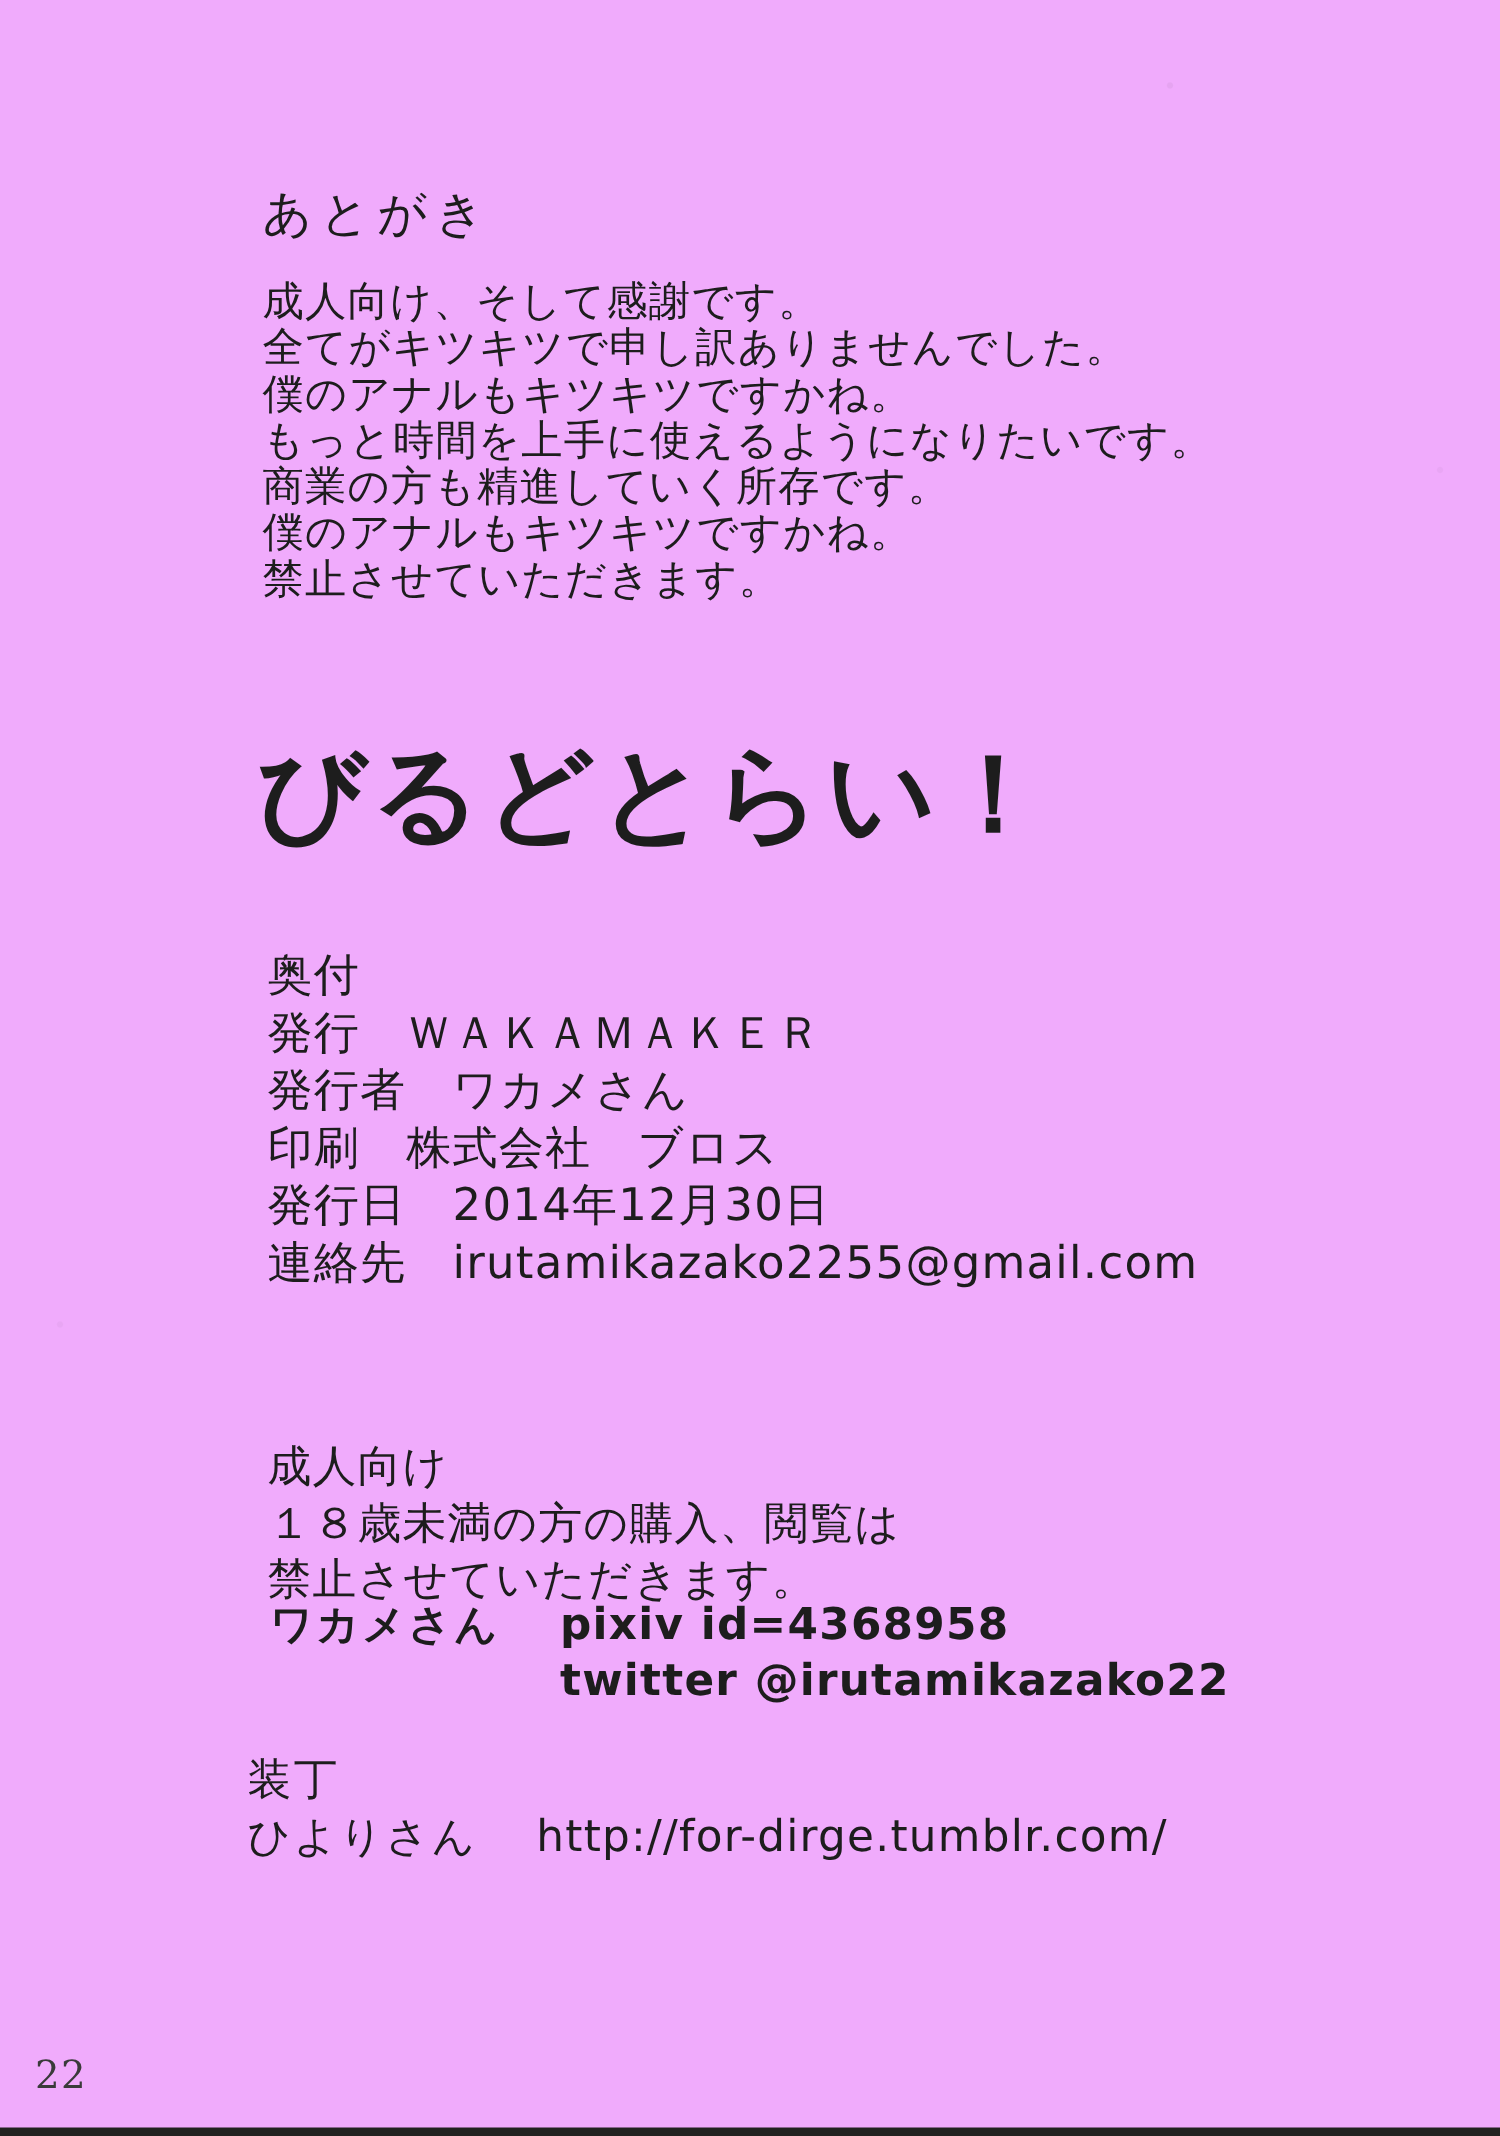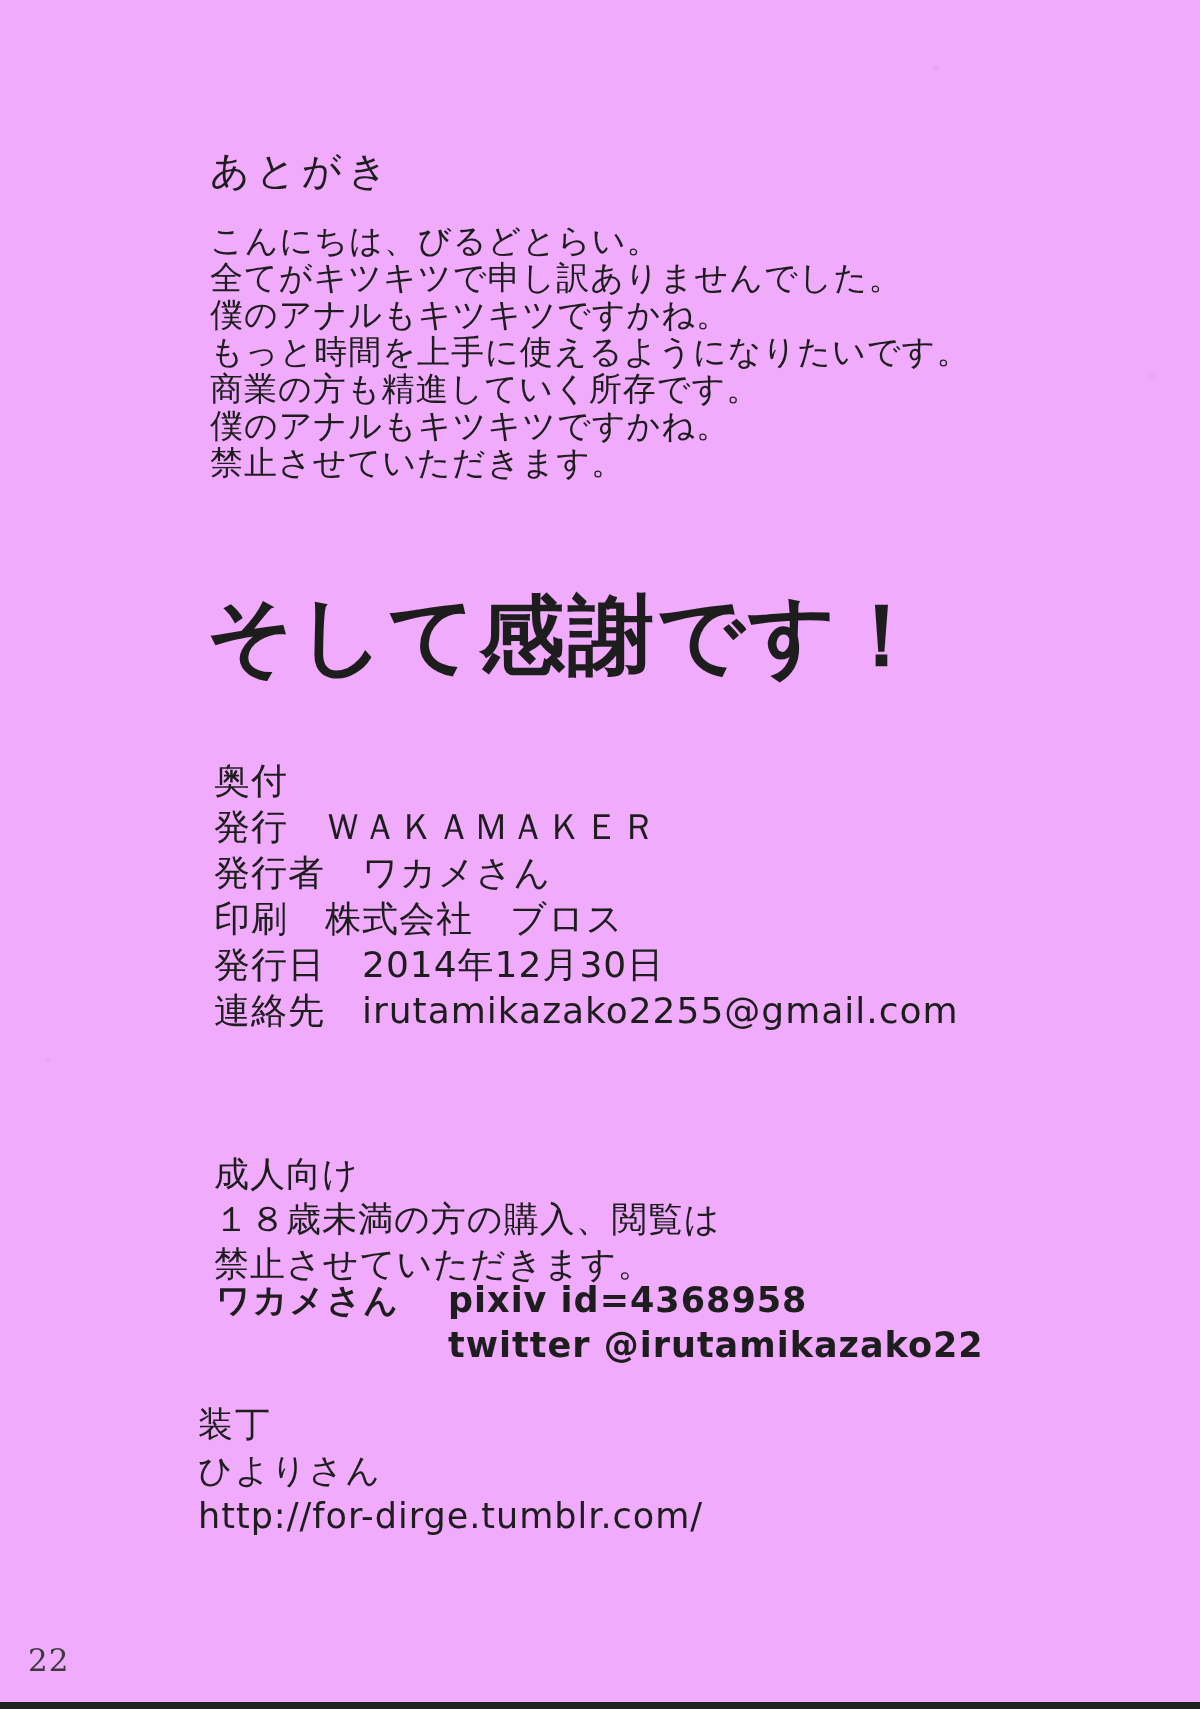--- a/index.html
+++ b/index.html
@@ -112,21 +112,20 @@
   }
   .design-credit .design-heading {
     margin: 0;
     font-size: 35px;
     line-height: 45px;
     letter-spacing: 2px;
   }
   .design-credit .design-row {
     display: flex;
     align-items: baseline;
-    flex-direction: column;
   }
   .design-credit .designer-name {
     font-size: 34px;
     line-height: 46px;
     letter-spacing: 2px;
     width: 231px;
     flex: 0 0 auto;
   }
   .design-credit .design-url {
     font-size: 35px;
@@ -153,30 +152,30 @@
   }
 </style>
 </head>
 <body>
 
 <div class="page">
 
   <h1 class="afterword-heading">あとがき</h1>
 
   <div class="afterword-body">
-    <p>こんにちは、びるどとらい。</p>
+    <p>成人向け、そして感謝です。</p>
     <p>全てがキツキツで申し訳ありませんでした。</p>
     <p>僕のアナルもキツキツですかね。</p>
     <p>もっと時間を上手に使えるようになりたいです。</p>
     <p>商業の方も精進していく所存です。</p>
     <p>僕のアナルもキツキツですかね。</p>
     <p>禁止させていただきます。</p>
   </div>
 
-  <h2 class="book-title">そして感謝です！</h2>
+  <h2 class="book-title">びるどとらい！</h2>
 
   <div class="colophon">
     <p>奥付</p>
     <p>発行　ＷＡＫＡＭＡＫＥＲ</p>
     <p>発行者　ワカメさん</p>
     <p>印刷　株式会社　ブロス</p>
     <p>発行日　2014年12月30日</p>
     <p>連絡先　irutamikazako2255@gmail.com</p>
   </div>
 

